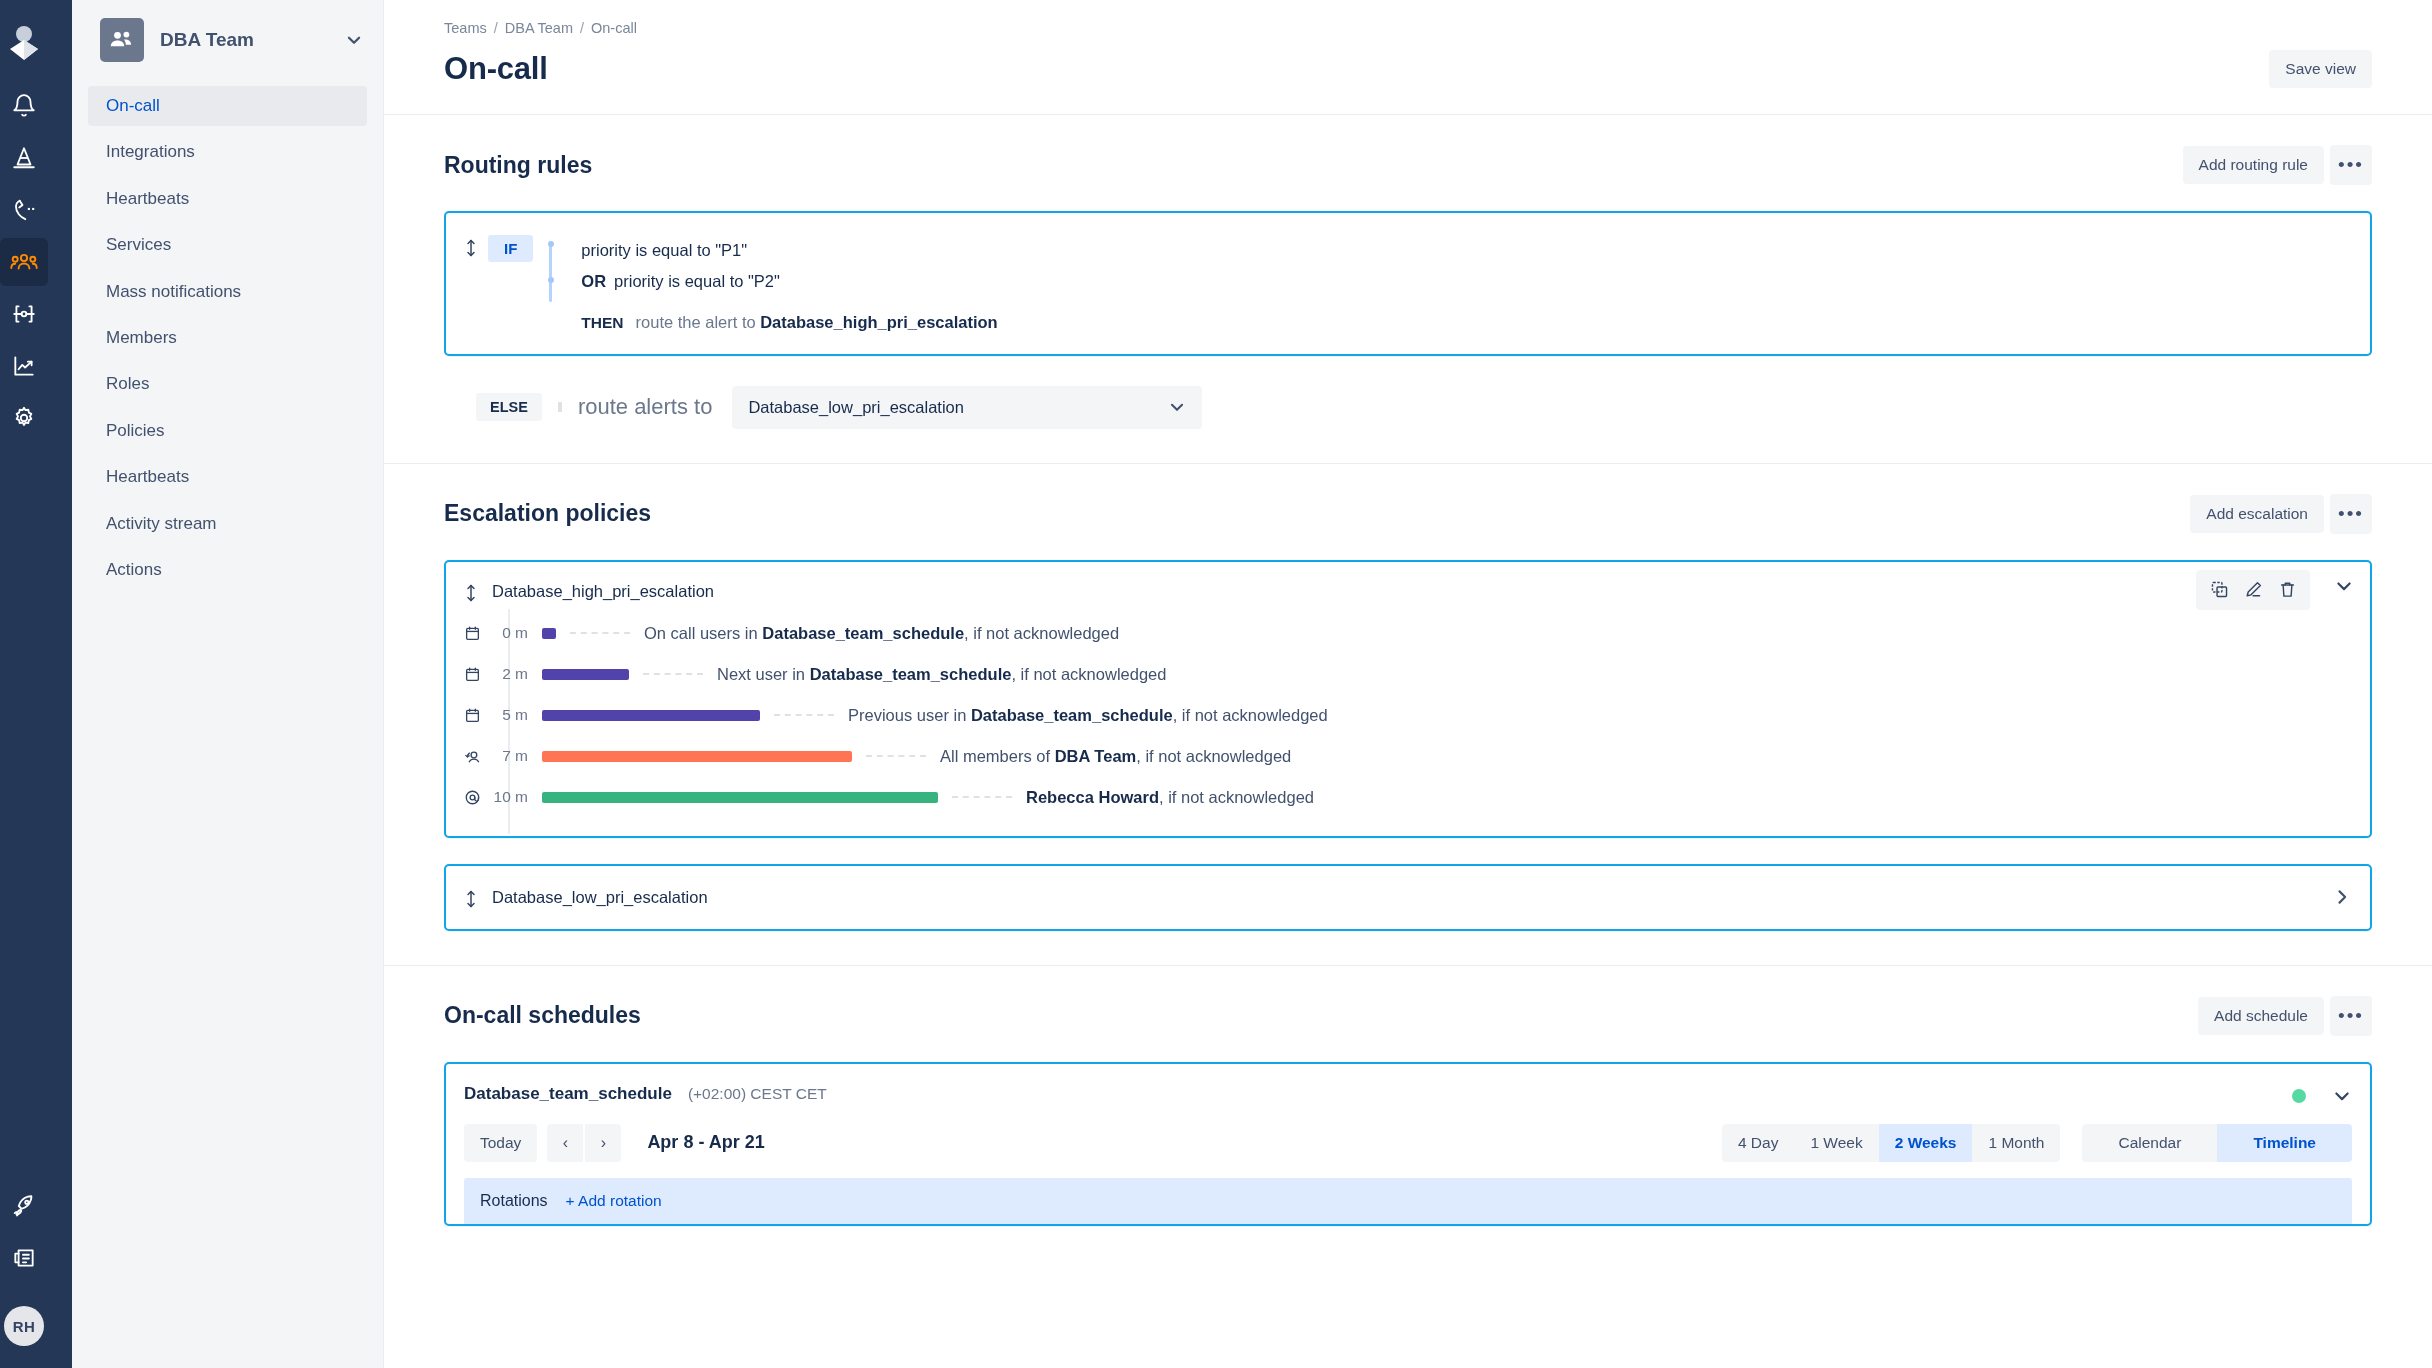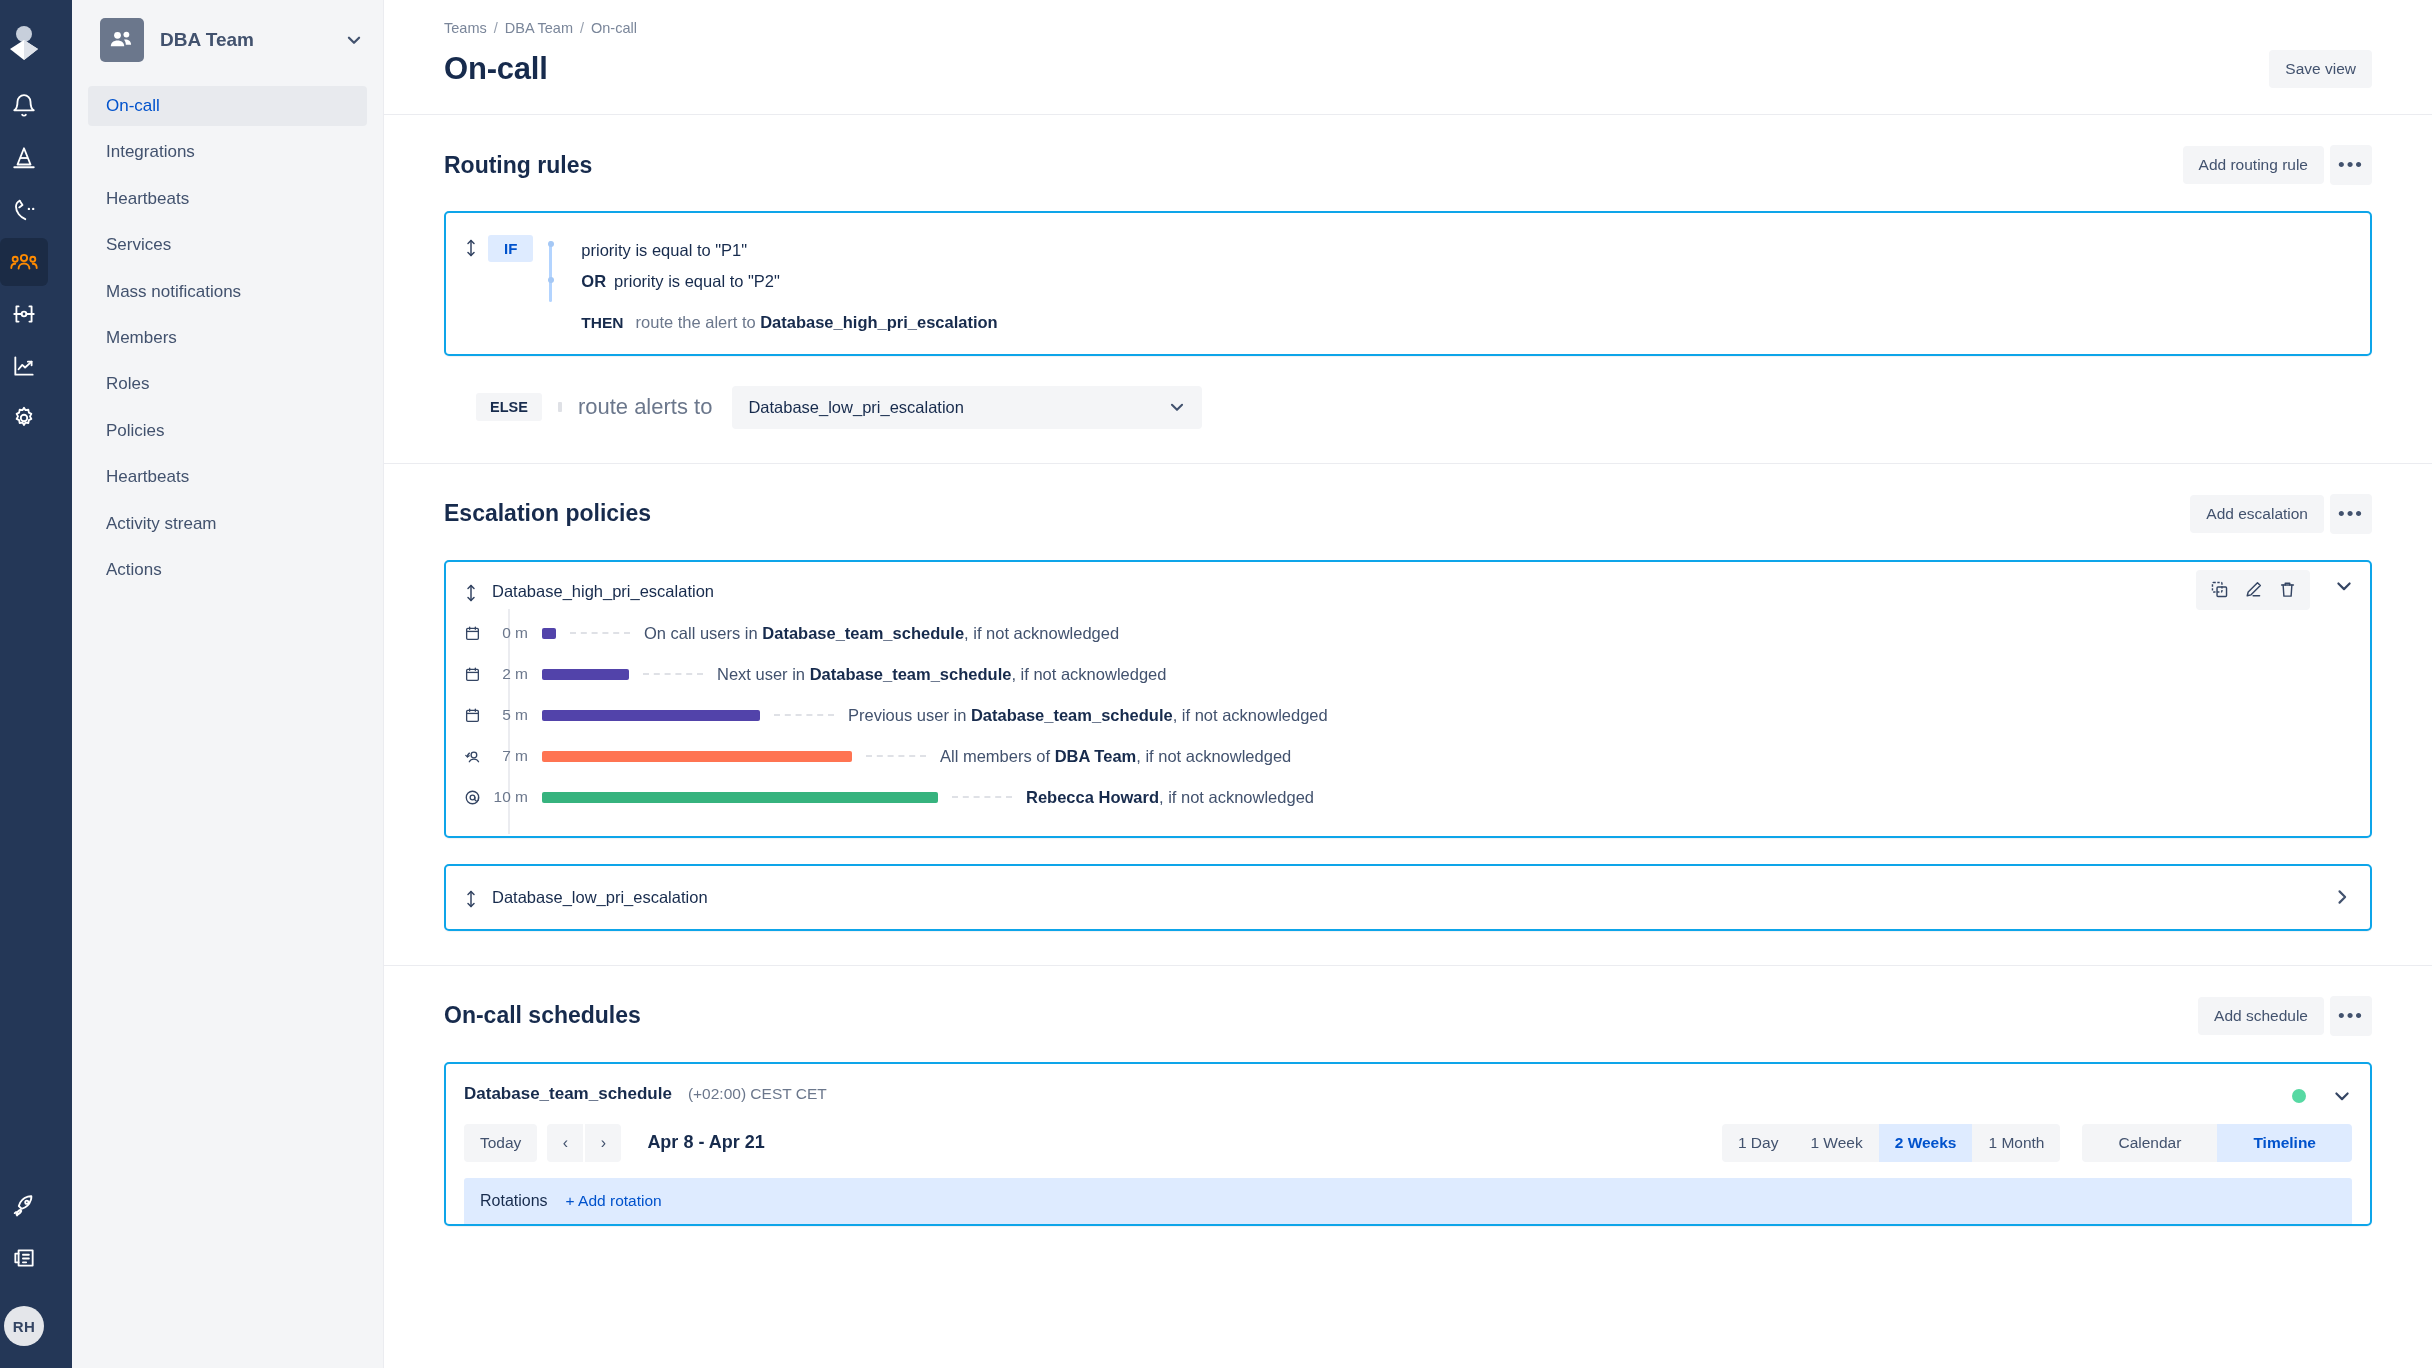--- a/index.html
+++ b/index.html
@@ -545,21 +545,21 @@
 
         <div class="sched-toolbar">
           <button class="today-btn">Today</button>
           <div style="display:flex;margin-left:10px;border-radius:4px;overflow:hidden">
             <button class="nav-arrow">‹</button>
             <button class="nav-arrow" style="margin-left:2px">›</button>
           </div>
           <span class="range">Apr 8 - Apr 21</span>
           <span class="toolbar-spacer"></span>
           <div class="seg">
-            <button class="sb">1 Day</button>
+            <button class="sb">4 Day</button>
             <button class="sb">1 Week</button>
             <button class="sb on">2 Weeks</button>
             <button class="sb">1 Month</button>
           </div>
           <div class="seg" style="margin-left:22px">
             <button class="sb" style="padding:10px 36px">Calendar</button>
             <button class="sb on" style="padding:10px 36px">Timeline</button>
           </div>
         </div>
 

